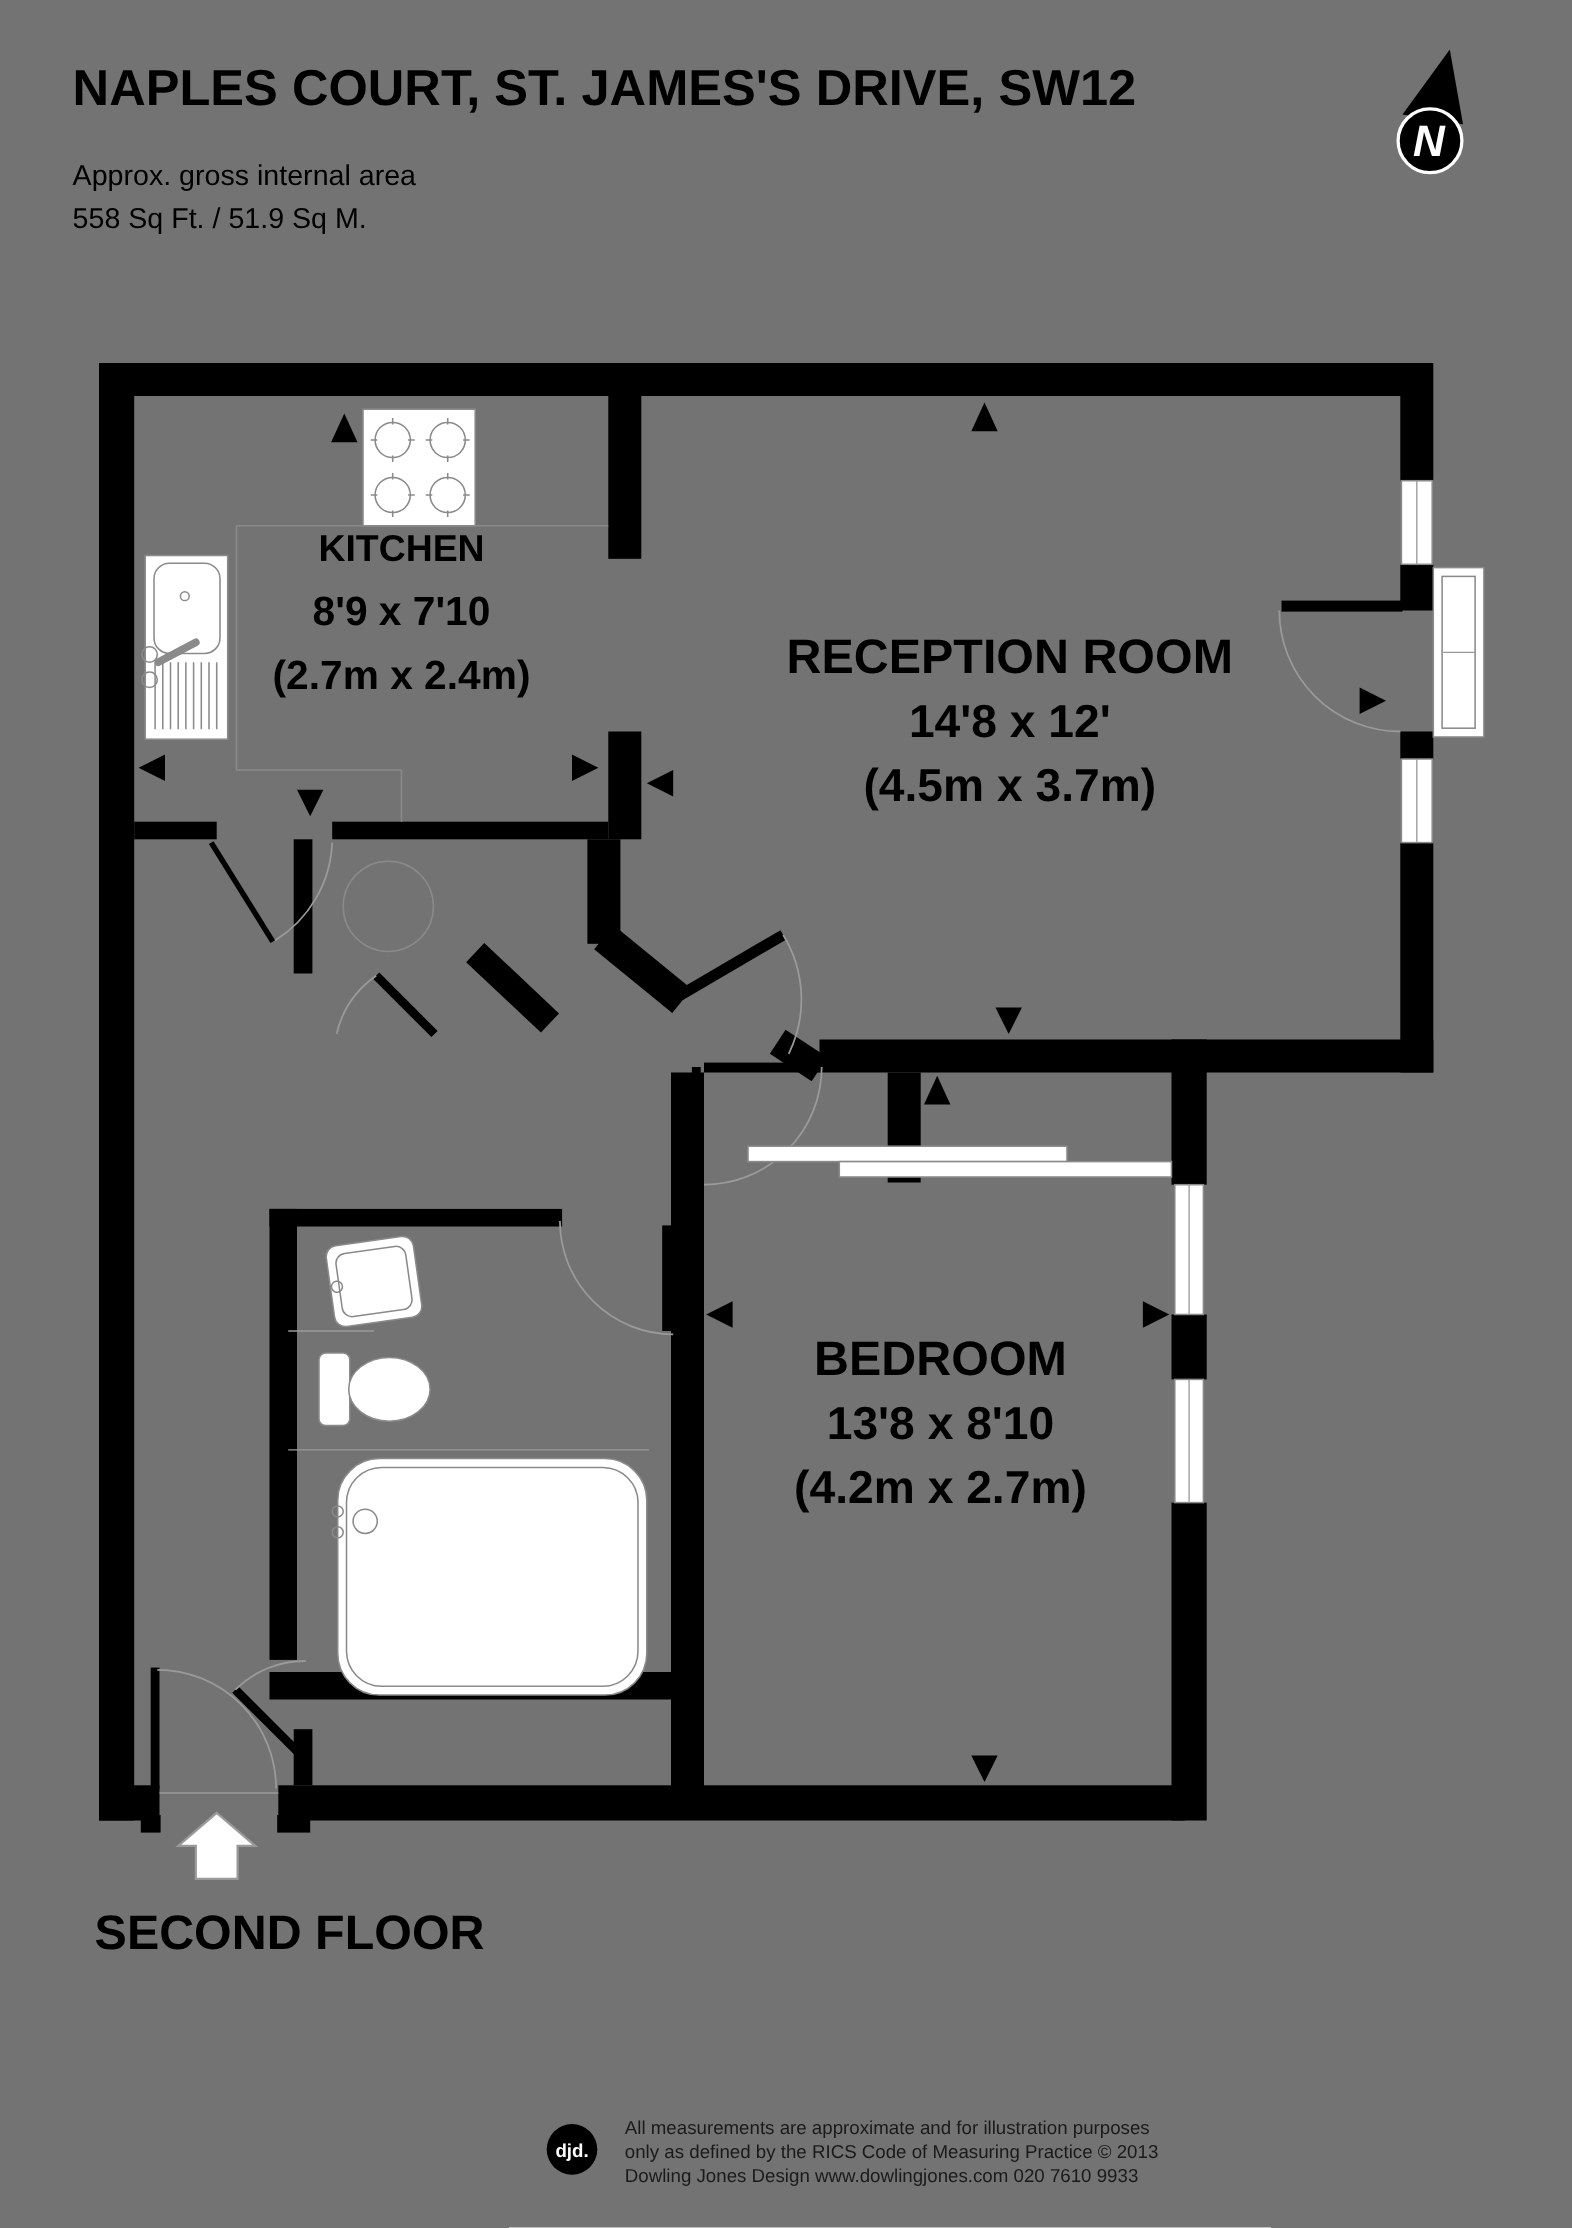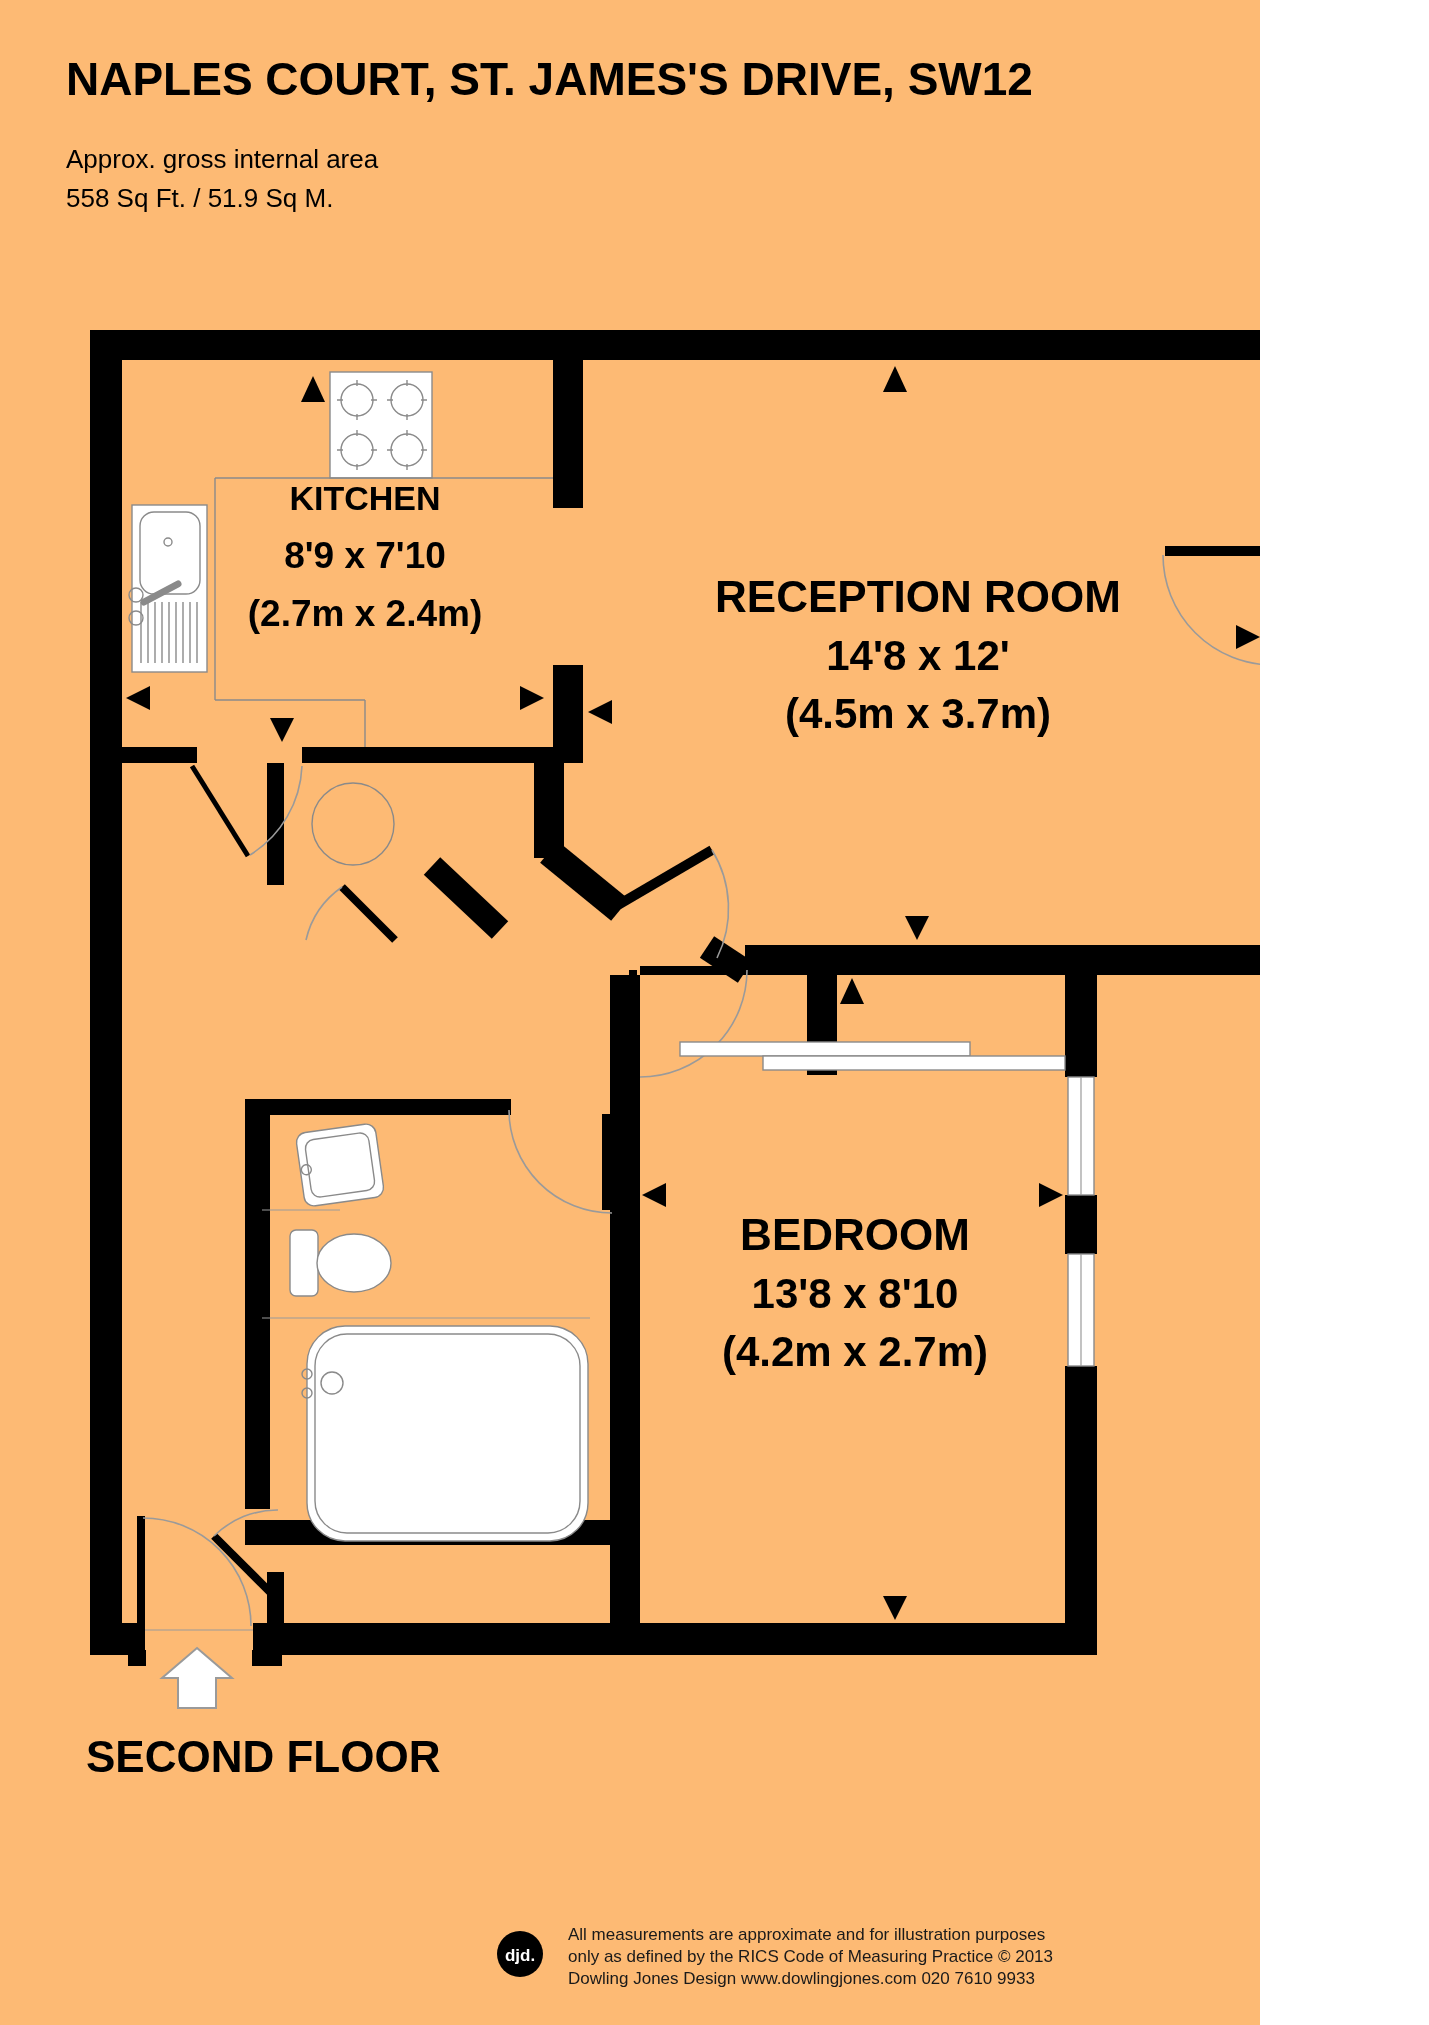--- a/index.html
+++ b/index.html
@@ -1,16 +1,16 @@
 <!DOCTYPE html>
 <html><head>
 <meta charset="utf-8">
 <style>
   html,body{margin:0;padding:0;background:#ffffff;}
-  .page{position:relative;width:1260px;height:2025px;background:#fdba74;overflow:hidden;
+  .page{position:relative;width:1429px;height:2025px;background:#737373;overflow:hidden;
         font-family:"Liberation Sans",sans-serif;text-align:center;}
   svg{display:block}
   text{font-family:"Liberation Sans",sans-serif;}
   .title{font-size:46px;font-weight:bold;fill:#000;}
   .sub{font-size:26px;fill:#000;}
   .room-name-sm{font-size:34px;font-weight:bold;fill:#000;text-anchor:middle;}
   .room-dim-sm{font-size:37px;font-weight:bold;fill:#000;text-anchor:middle;}
   .room-name{font-size:44px;font-weight:bold;fill:#000;text-anchor:middle;}
   .room-dim{font-size:42px;font-weight:bold;fill:#000;text-anchor:middle;}
   .floor{font-size:44px;font-weight:bold;fill:#000;}

